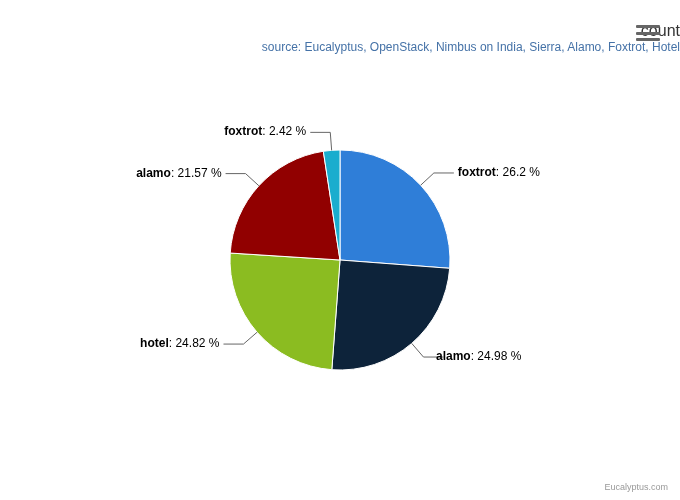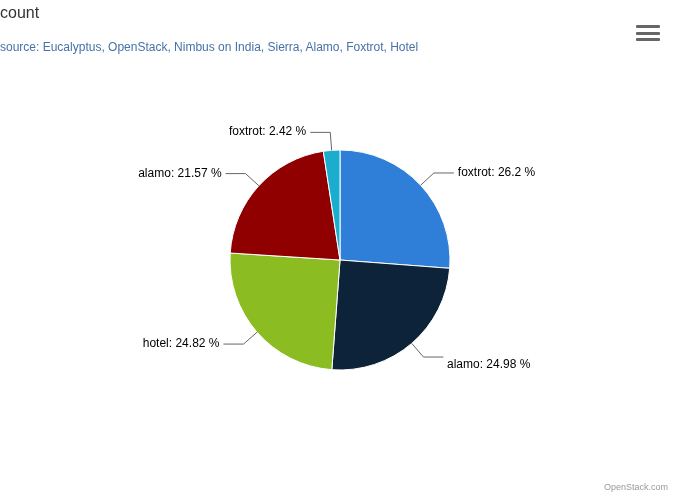--- a/index.html
+++ b/index.html
@@ -1,23 +1,23 @@
 <!DOCTYPE html>
 <html><head>
 <meta charset="utf-8">
 <style>
 html,body{margin:0;padding:0;width:680px;height:500px;background:#fff;font-family:"Lucida Grande","Lucida Sans Unicode",Verdana,Arial,Helvetica,sans-serif;font-size:12px;color:#333;overflow:hidden}
 .chart{position:relative;width:680px;height:500px}
-.title{position:absolute;top:4px;left:0;right:0;text-align:left;font-size:16px;color:#333}
-.subtitle{position:absolute;top:40px;left:0;right:0;text-align:left;font-size:12px;color:#4572A7}
+.title{position:absolute;top:22px;left:0;right:0;text-align:right;font-size:16px;color:#333}
+.subtitle{position:absolute;top:40px;left:0;right:0;text-align:right;font-size:12px;color:#4572A7}
 .hamburger{position:absolute;top:22px;right:20px;width:24px;height:22px;cursor:pointer;display:flex;flex-direction:column;justify-content:space-between;padding:3px 0;box-sizing:border-box}
 .hamburger span{display:block;height:3px;background:#666;border-radius:1px}
 .plot{position:absolute;left:0;top:0;width:680px;height:500px}
 .label{position:absolute;font-size:12px;color:#000;white-space:nowrap}
-.label b{font-weight:normal}
+.label b{font-weight:bold}
 .credits{position:absolute;right:12px;bottom:8px;font-size:9px;color:#999;cursor:pointer}
 </style>
 </head>
 <body>
 
 <div class="chart">
   <div class="title">count</div>
   <div class="subtitle">source: Eucalyptus, OpenStack, Nimbus on India, Sierra, Alamo, Foxtrot, Hotel</div>
   <div class="hamburger">
     <span></span>
@@ -35,19 +35,19 @@
     <g id="connectors" stroke="#666" stroke-width="1" fill="none">
         <path d="M 420.66424477239775 185.2117682031544 L 433.86384846242646 172.97369390912513 L 453.86384846242646 172.97369390912513"></path>
         <path d="M 411.73383758865623 343.3921851542715 L 423.47210192134537 357.0381790886068 L 443.47210192134537 357.0381790886068"></path>
         <path d="M 257.04887024291554 332.2434085022525 L 243.47504900993806 344.0650571662575 L 223.47504900993806 344.0650571662575"></path>
         <path d="M 258.8440615260572 185.74561527819648 L 245.56399886668473 173.594897778265 L 225.56399886668473 173.594897778265"></path>
         <path d="M 331.644300396997 150.31781236616231 L 330.2770040983238 132.36981802607977 L 310.2770040983238 132.36981802607977"></path>
       </g>
   </svg>
   <div id="labels">
       <div class="label" style="top: 164.974px; left: 457.864px;"><b>foxtrot</b>: 26.2 %</div>
-      <div class="label" style="top: 349.038px; left: 447px; margin-top: 8px;"><b>alamo</b>: 24.98 %</div>
+      <div class="label" style="top: 349.038px; left: 436px;"><b>alamo</b>: 24.98 %</div>
       <div class="label" style="top: 336.065px; right: 460.525px; margin-left: 38px;"><b>hotel</b>: 24.82 %</div>
       <div class="label" style="top: 165.595px; right: 458.436px;"><b>alamo</b>: 21.57 %</div>
       <div class="label" style="top: 124.37px; right: 373.723px;"><b>foxtrot</b>: 2.42 %</div>
     </div>
-  <div class="credits">OpenStack.com</div>
+  <div class="credits">Eucalyptus.com</div>
 </div>
 
 </body></html>

